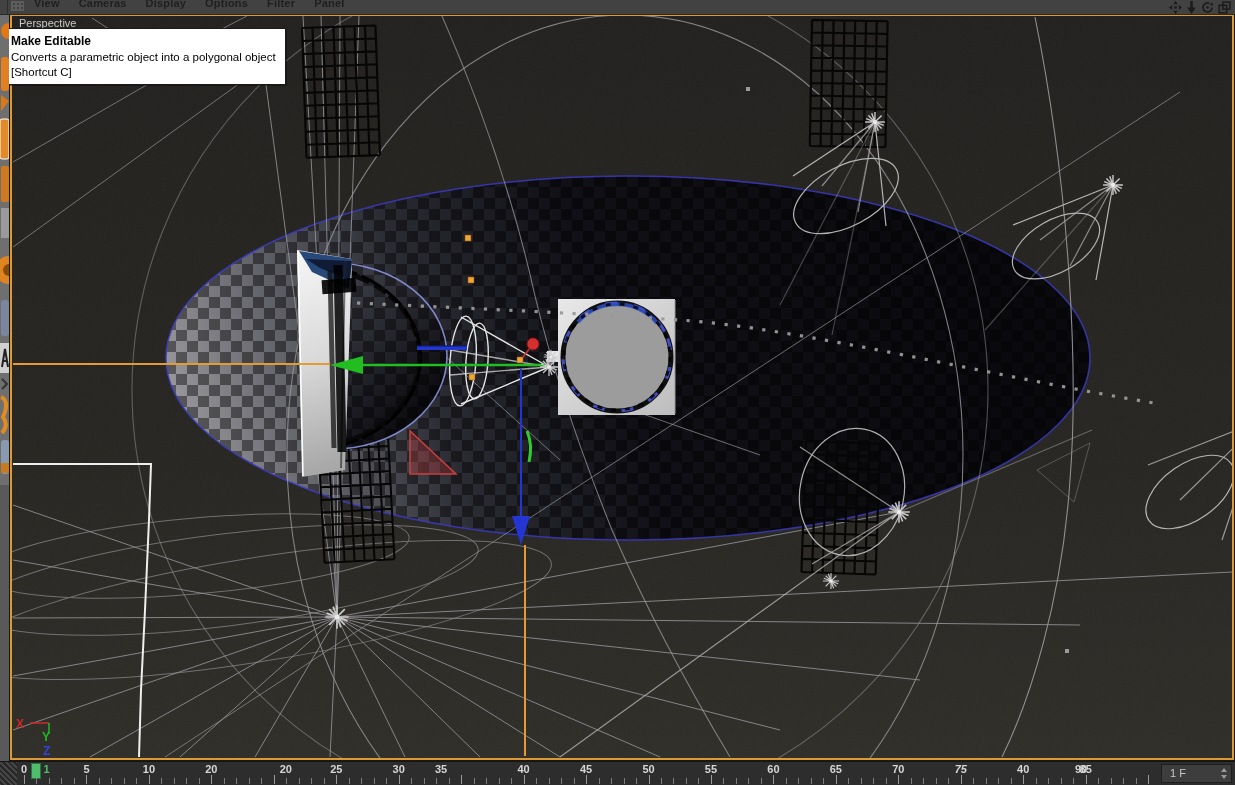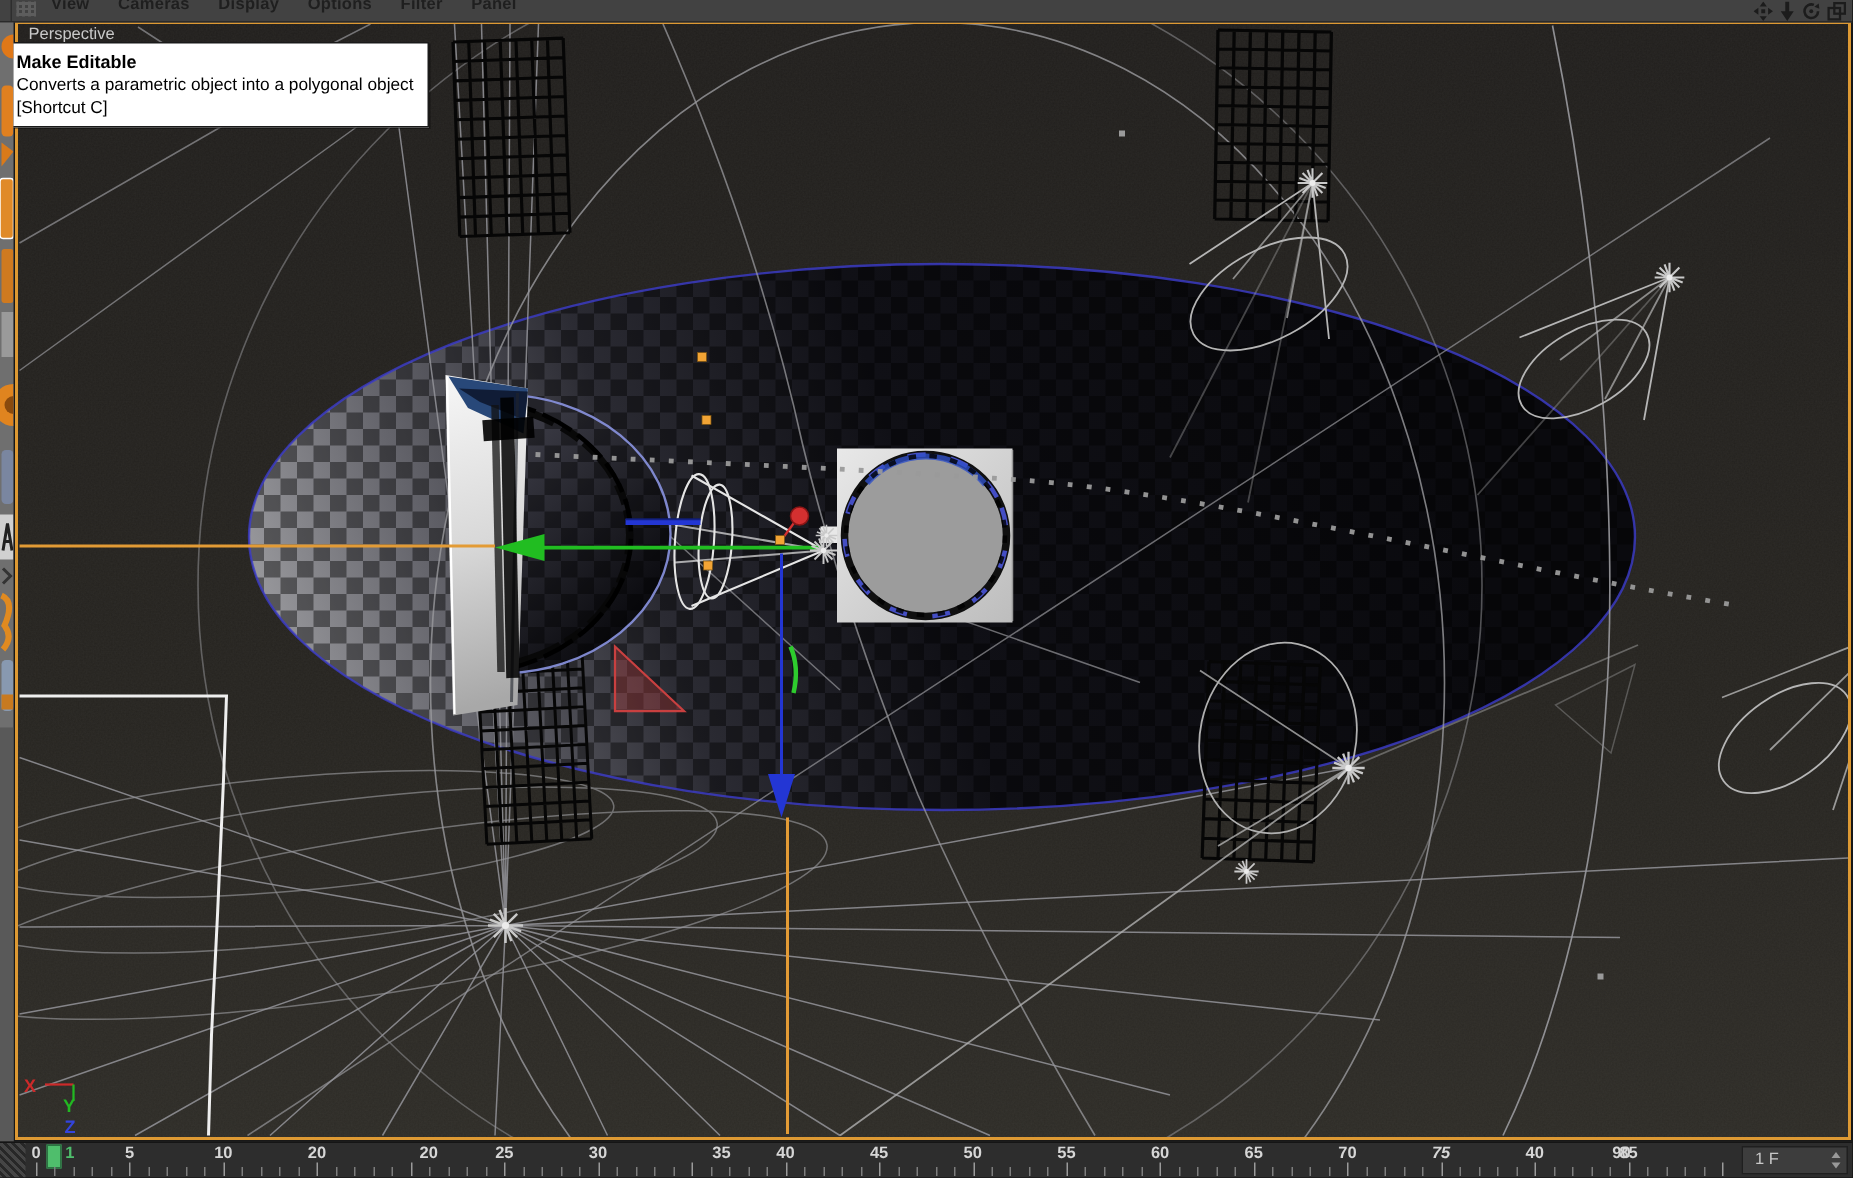--- a/index.html
+++ b/index.html
@@ -415,21 +415,21 @@
         <div class="tick" style="left: 1123.12px;"></div>
         <div class="tick" style="left: 1135.61px;"></div>
         <div class="tick major" style="left: 1148.1px;"></div>
         <div class="flabel" style="left: 24px;">0</div>
         <div class="flabel" style="left: 86.45px;">5</div>
         <div class="flabel" style="left: 148.9px;">10</div>
         <div class="flabel" style="left: 211.35px;">20</div>
         <div class="flabel" style="left: 273.8px; margin-left: 12px;">20</div>
         <div class="flabel" style="left: 336.25px;">25</div>
         <div class="flabel" style="left: 398.7px;">30</div>
-        <div class="flabel" style="left: 481px;">35</div>
+        <div class="flabel" style="left: 441px;">35</div>
         <div class="flabel" style="left: 523.6px;">40</div>
         <div class="flabel" style="left: 586.05px; text-align: right;">45</div>
         <div class="flabel" style="left: 648.5px;">50</div>
         <div class="flabel" style="left: 710.95px;">55</div>
         <div class="flabel" style="left: 773.4px;">60</div>
         <div class="flabel" style="left: 835.85px;">65</div>
         <div class="flabel" style="left: 898.3px;">70</div>
         <div class="flabel" style="left: 960.75px; font-style: italic;">75</div>
         <div class="flabel" style="left: 1023.2px;">40</div>
         <div class="flabel" style="left: 1085.65px;">85</div>

